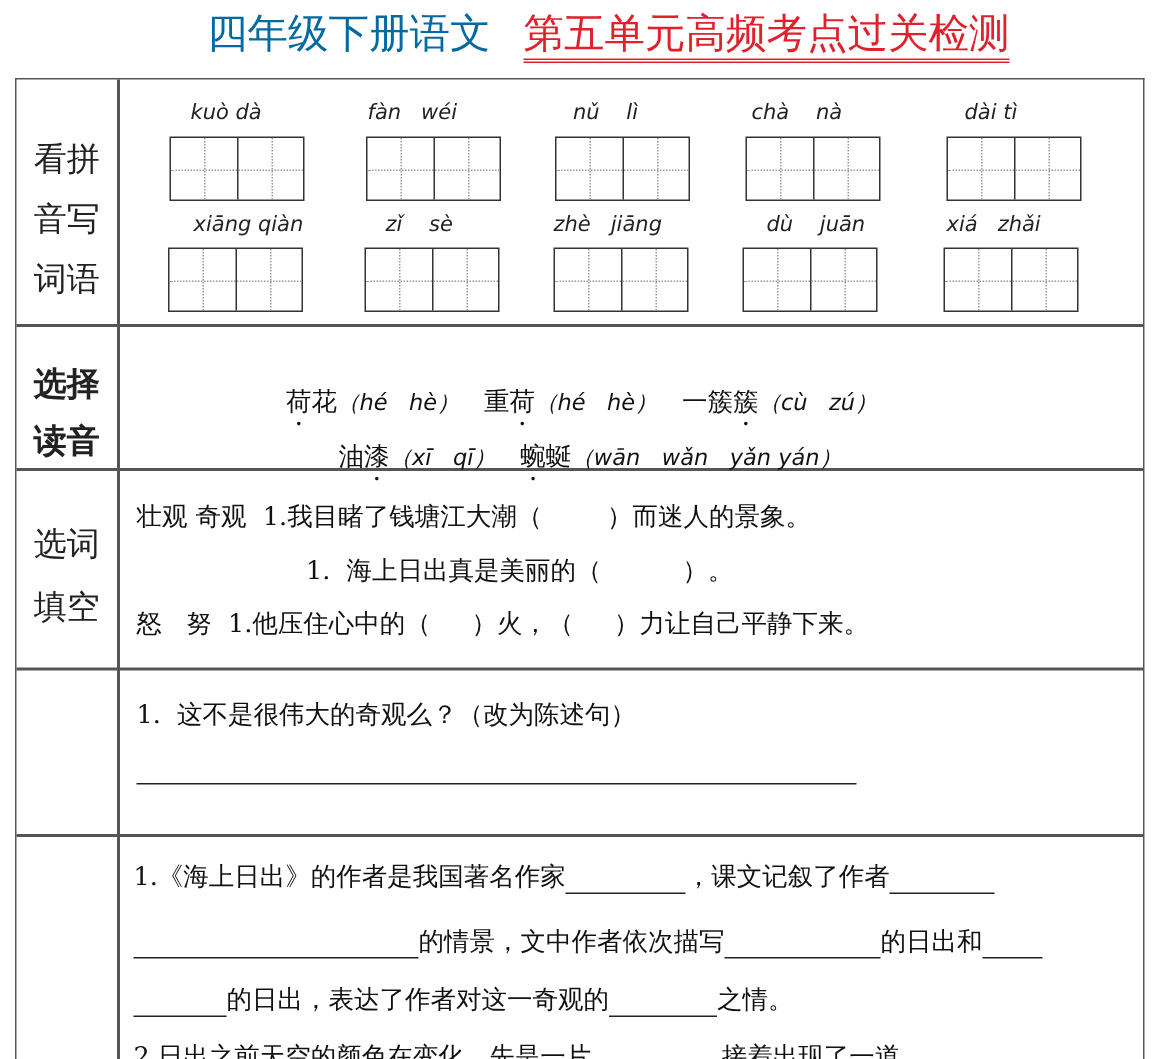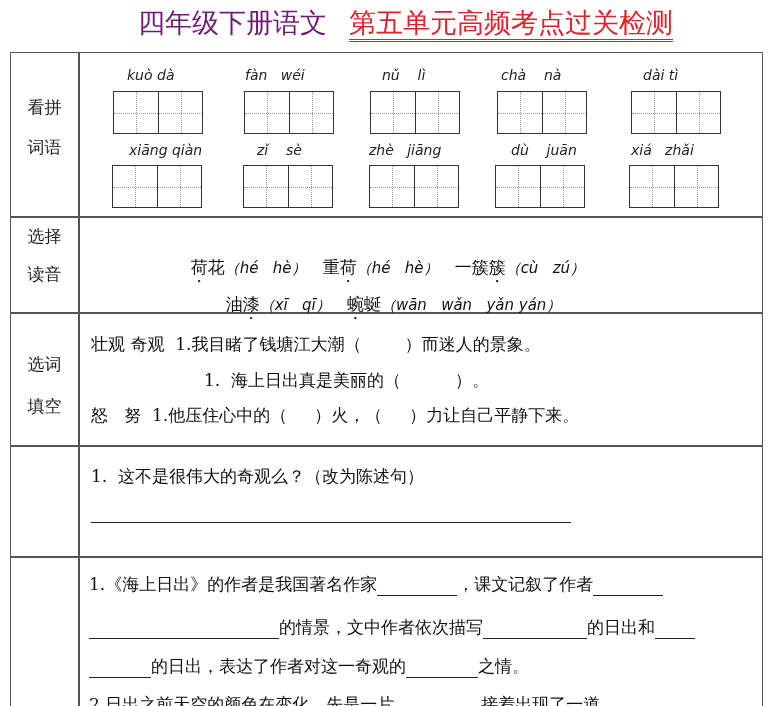--- a/index.html
+++ b/index.html
@@ -1,23 +1,23 @@
 <!DOCTYPE html>
 <html><head>
 <meta charset="utf-8">
 <style>
   html, body { margin:0; padding:0; background:#fff; }
   body { width:770px; height:706px; overflow:hidden; position:relative; font-family:"DejaVu Serif", serif; color:#111; }
   .title { position:absolute; top:6px; left:0; width:770px; text-align:center; font-size:27px; line-height:34px; white-space:nowrap; }
-  .title .black { color:#701a75;margin-left:41px; }
+  .title .black { color:#0369a1;margin-left:41px; }
   .title .red { color:#e0202a; border-bottom:3px double #e0202a; padding-bottom:1px;margin-left:22px; }
   .sheet { position:absolute; left:10px; top:52px; width:753px; height:700px; border:1.5px solid #555; border-bottom:none; box-sizing:border-box; }
   .vdiv { position:absolute; left:67px; top:0; width:0; height:100%; border-left:2px solid #555; }
   .hdiv { position:absolute; left:0; width:100%; height:0; border-top:2px solid #555; }
-  .label { position:absolute; left:0; width:67px; text-align:center; font-size:17px; color:#222; }
+  .label { position:absolute; left:0; width:67px; text-align:center; font-size:22px; color:#222; }
   .label span { display:block; }
   .pinyin { position:absolute; font-family:"DejaVu Sans", sans-serif; font-style:italic; font-size:14px; color:#222; white-space:pre; }
   .grid { position:absolute; width:90px; height:43px; border:1.5px solid #333; box-sizing:border-box; }
   .grid .cell { position:absolute; top:0; width:50%; height:100%; box-sizing:border-box; }
   .grid .cell.c2 { left:50%; border-left:1.5px solid #333; }
   .grid .cell.c1 { left:0; }
   .grid .cell::before { content:""; position:absolute; left:50%; top:0; height:100%; border-left:1px dotted #999; }
   .grid .cell::after { content:""; position:absolute; top:50%; left:0; width:100%; border-top:1px dotted #999; }
   .line { position:absolute; font-size:17px; white-space:pre; color:#111; }
   .dot { position:relative; }
@@ -35,20 +35,21 @@
 
 <div class="sheet">
   <div class="vdiv"></div>
   <div class="hdiv" style="top:163px"></div>
   <div class="hdiv" style="top:259px"></div>
   <div class="hdiv" style="top:392px"></div>
   <div class="hdiv" style="top:503px"></div>
 
   <div class="label" style="top:34px; line-height:40px;">
     <span>看拼</span>
+    <span>音写</span>
     <span>词语</span>
   </div>
 
   <div class="pinyin" style="left:116px; top:14px;">kuò dà</div>
   <div class="pinyin" style="left:234px; top:14px;">fàn   wéi</div>
   <div class="pinyin" style="left:371px; top:14px;">nǔ    lì</div>
   <div class="pinyin" style="left:490px; top:14px;">chà    nà</div>
   <div class="pinyin" style="left:632px; top:14px;">dài tì</div>
 
   <div class="grid" style="left:102px; top:38px;">
@@ -92,21 +93,21 @@
     </div>
   <div class="grid" style="left:484px; top:112px;">
       <div class="cell c1"></div>
       <div class="cell c2"></div>
     </div>
   <div class="grid" style="left:618px; top:112px;">
       <div class="cell c1"></div>
       <div class="cell c2"></div>
     </div>
 
-  <div class="label" style="top:164px; line-height:38px;">
+  <div class="label" style="top:184px; line-height:38px;font-weight:bold;">
     <span>选择</span>
     <span>读音</span>
   </div>
 
   <div class="line" style="left:158px; top:183px;">
     <span><span class="dot">荷</span>花<span class="py">（<span>hé   hè</span>）</span></span>&nbsp;&nbsp;&nbsp;<span>重<span class="dot">荷</span><span class="py">（<span>hé   hè</span>）</span></span>&nbsp;&nbsp;&nbsp;<span>一簇<span class="dot">簇</span><span class="py">（<span>cù   zú</span>）</span></span>
   </div>
   <div class="line" style="left:193px; top:220px;">
     <span>油<span class="dot">漆</span><span class="py">（<span>xī   qī</span>）</span></span>&nbsp;&nbsp;&nbsp;<span><span class="dot">蜿</span>蜒<span class="py">（<span>wān   wǎn   yǎn yán</span>）</span></span>
   </div>

